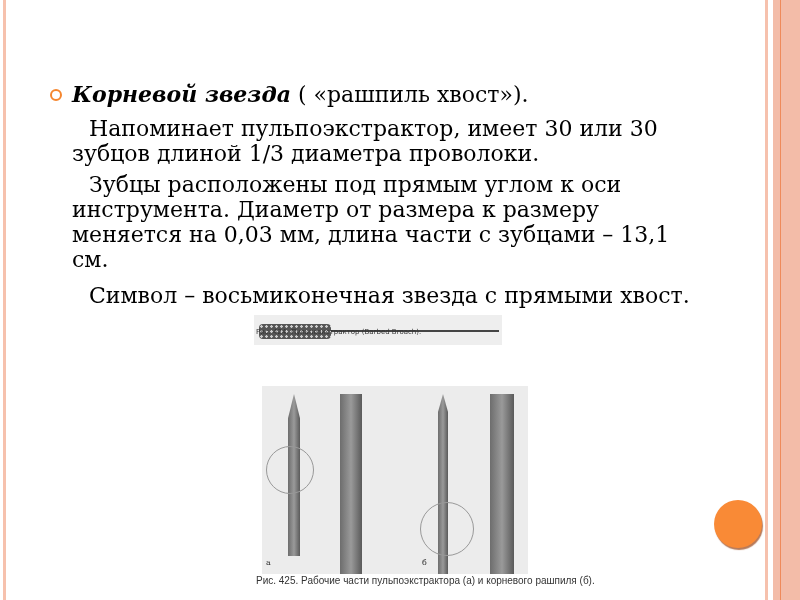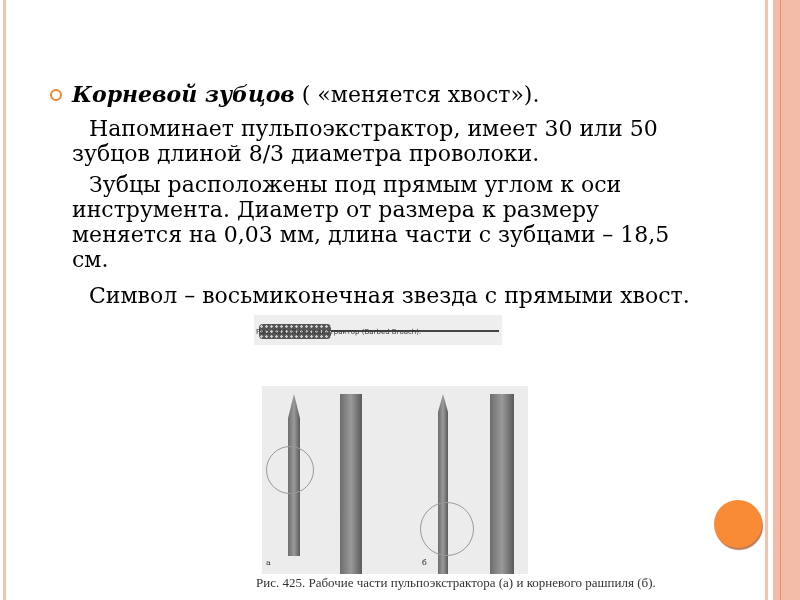--- a/index.html
+++ b/index.html
@@ -17,39 +17,39 @@
   .p4{position:absolute;left:72px;top:283px;width:620px;text-indent:17px;}
   .txt{font-size:22px;line-height:25px;}
   .fig1{position:absolute;left:254px;top:315px;width:248px;height:30px;background:#eee;}
   .fig1 .handle{position:absolute;left:5px;top:9px;width:72px;height:15px;background:#555;border-radius:4px;
      background-image:radial-gradient(#ccc 1px,transparent 1.5px);background-size:5px 5px;}
   .fig1 .shaft{position:absolute;left:77px;top:15px;width:168px;height:2px;background:#444;}
   .cap1{position:absolute;left:256px;top:328px;font-family:"DejaVu Sans","Liberation Sans",sans-serif;font-size:7px;color:#333;}
   .fig2{position:absolute;left:262px;top:386px;width:266px;height:188px;background:#ececec;}
   .stem{position:absolute;background:linear-gradient(90deg,#6d6d6d,#9a9a9a 50%,#5a5a5a);}
   .ring{position:absolute;border:1px solid #999;border-radius:50%;}
-  .cap2{position:absolute;left:256px;top:575px;font-family:Liberation Serif, serif;font-size:13px;color:#333;text-align:right;}
+  .cap2{position:absolute;left:256px;top:575px;font-family:Liberation Sans, sans-serif;font-size:10px;color:#333;text-align:right;}
   .dot{position:absolute;left:714px;top:500px;width:48px;height:48px;border-radius:50%;background:#f98a36;box-shadow:1px 2px 1px #b77a5a;}
 </style>
 </head>
 <body>
 
 <div class="left-bar"></div>
 <div class="right-thin"></div>
 <div class="right-wide"></div>
 <div class="right-line"></div>
 
 <div class="bullet"></div>
 
 <div class="p1 txt">
-  <b>Корневой зубцов</b><span> ( «меняется хвост»).</span>
+  <b>Корневой звезда</b><span> ( «рашпиль хвост»).</span>
 </div>
 
-<p class="p2 txt para">Напоминает пульпоэкстрактор, имеет 30 или 50 зубцов длиной 8/3 диаметра проволоки.</p>
-<p class="p3 txt para">Зубцы расположены под прямым углом к оси инструмента. Диаметр от размера к размеру меняется на 0,03 мм, длина части с зубцами – 18,5 см.</p>
+<p class="p2 txt para">Напоминает пульпоэкстрактор, имеет 30 или 30 зубцов длиной 1/3 диаметра проволоки.</p>
+<p class="p3 txt para">Зубцы расположены под прямым углом к оси инструмента. Диаметр от размера к размеру меняется на 0,03 мм, длина части с зубцами – 13,1 см.</p>
 <p class="p4 txt para">Символ – восьмиконечная звезда с прямыми хвост.</p>
 
 <div class="fig1">
   <div class="handle"></div>
   <div class="shaft"></div>
 </div>
 <div class="cap1">Рис. 424. Пульпоэкстрактор (Barbed Broach).</div>
 
 <div class="fig2">
   <div class="stem" style="left:26px;top:8px;width:12px;height:162px;clip-path:polygon(50% 0,100% 15%,100% 100%,0 100%,0 15%);"></div>

